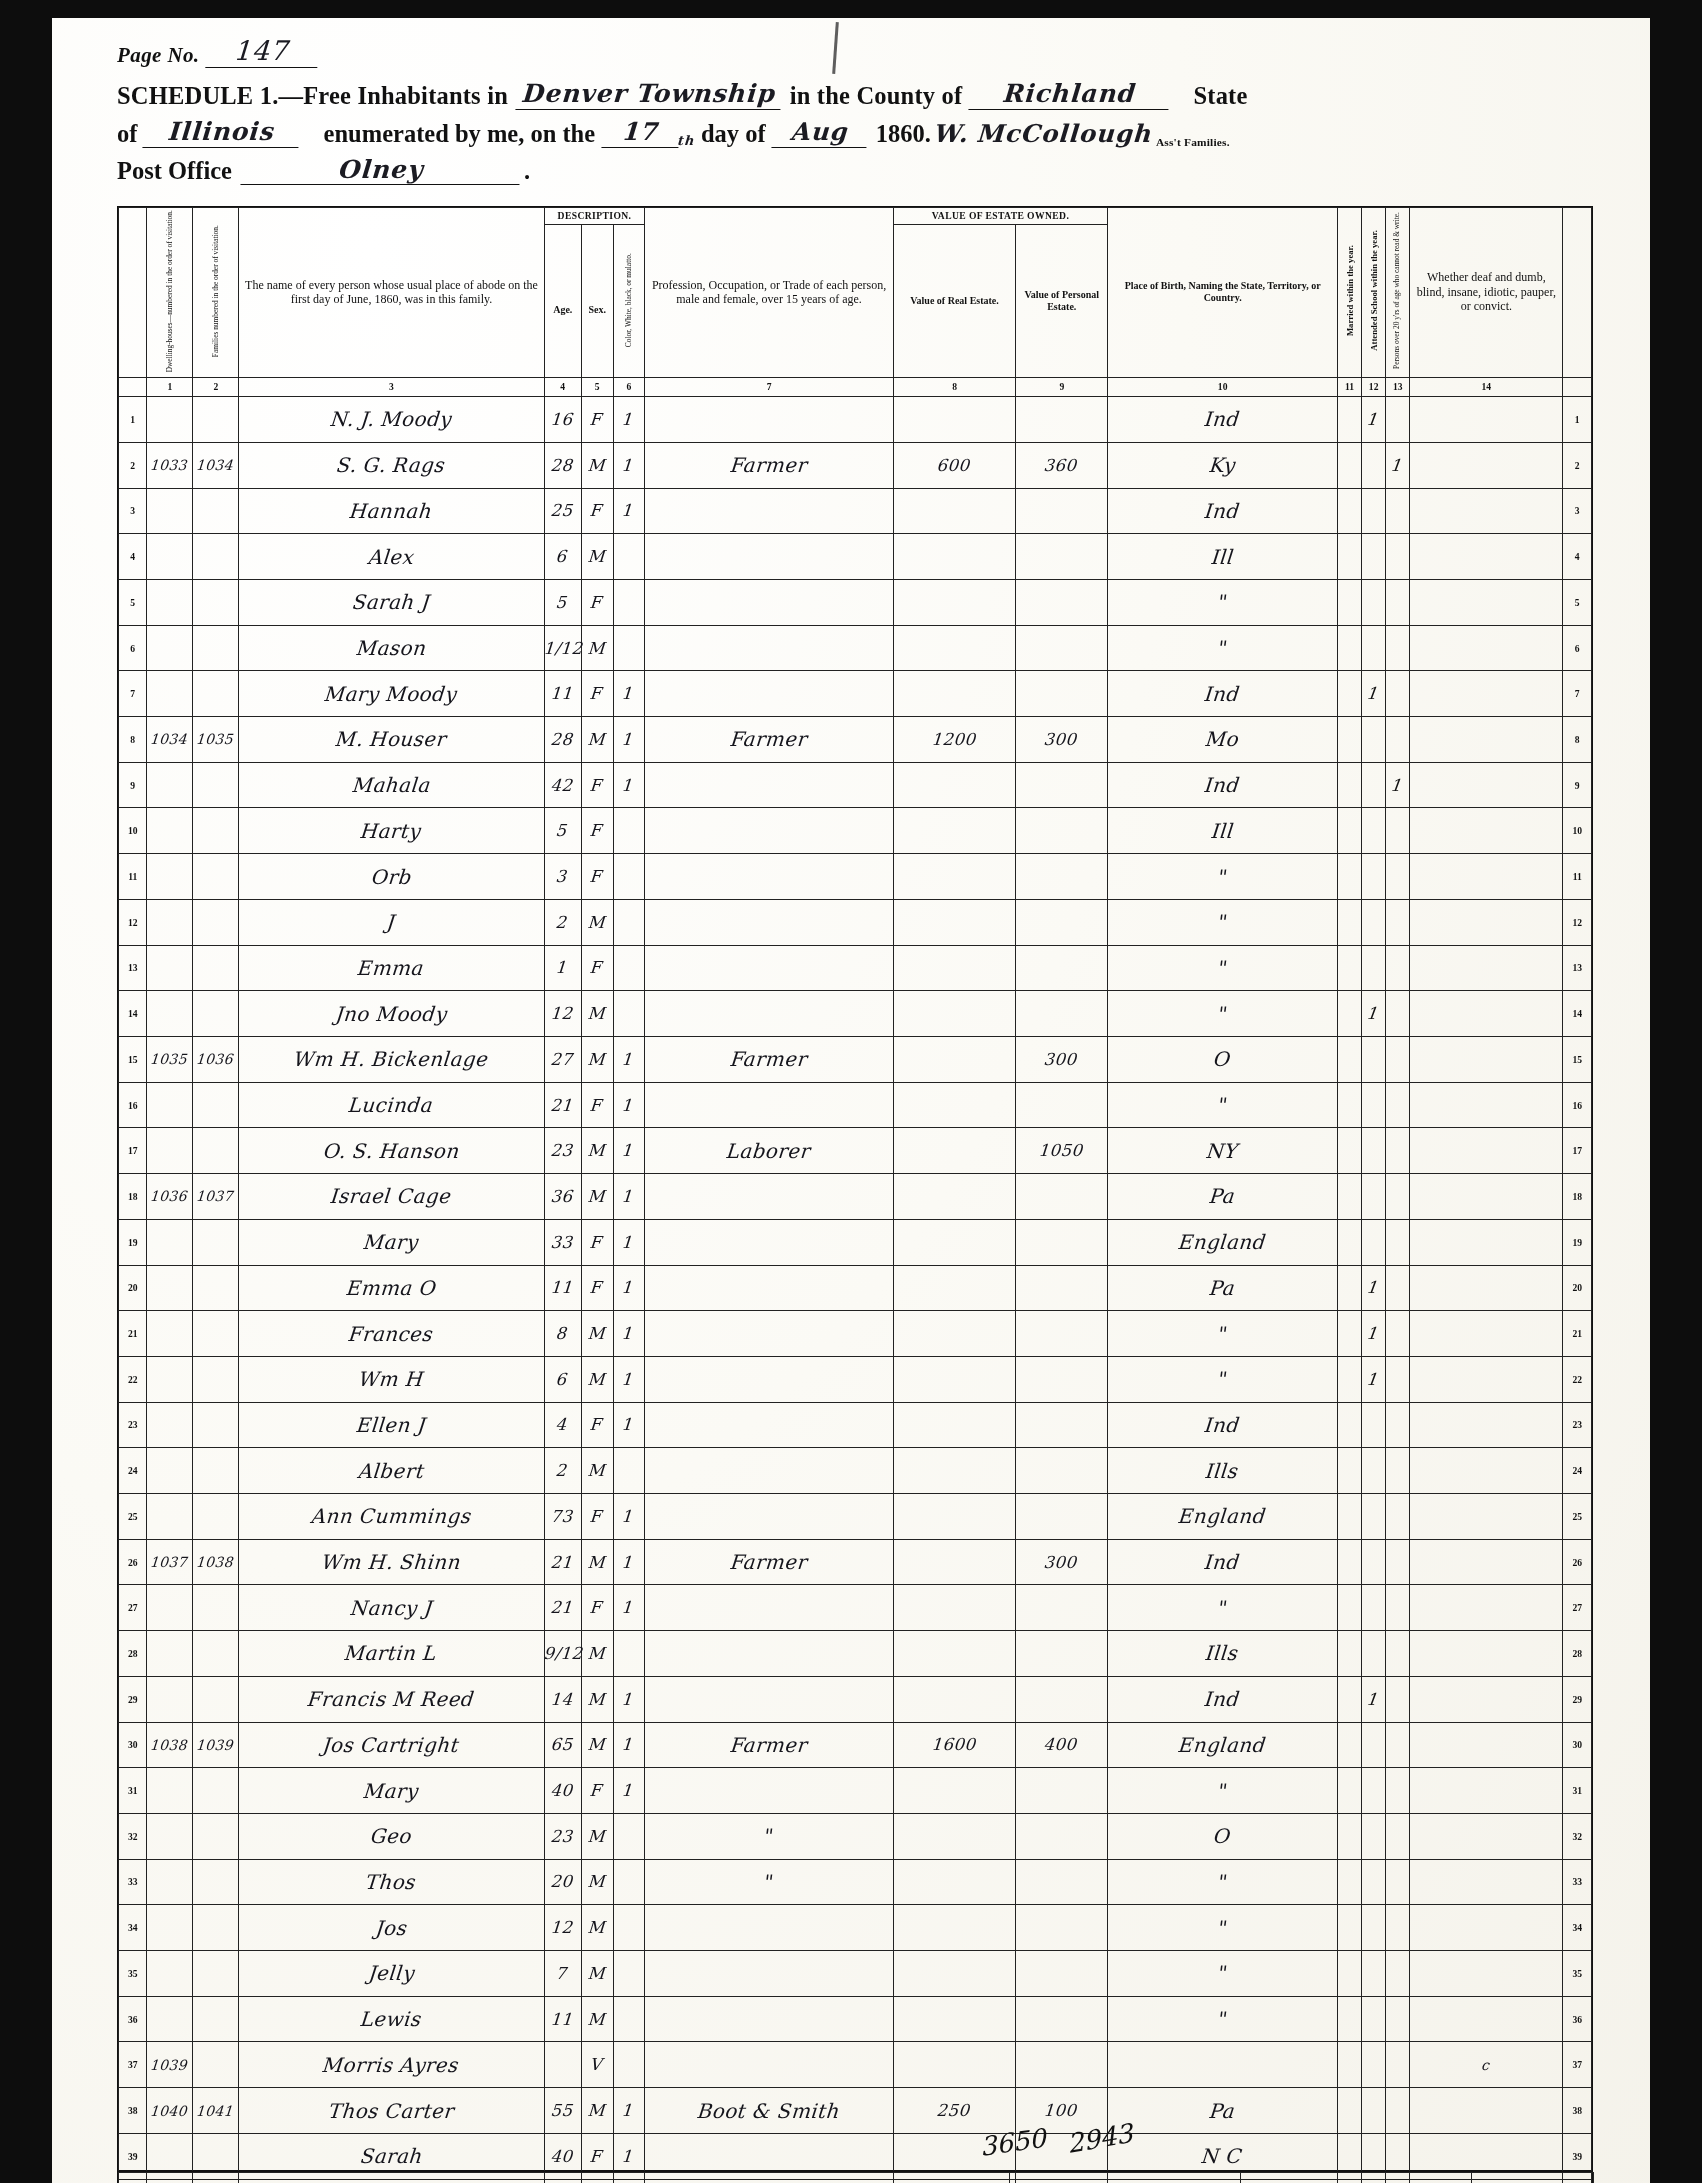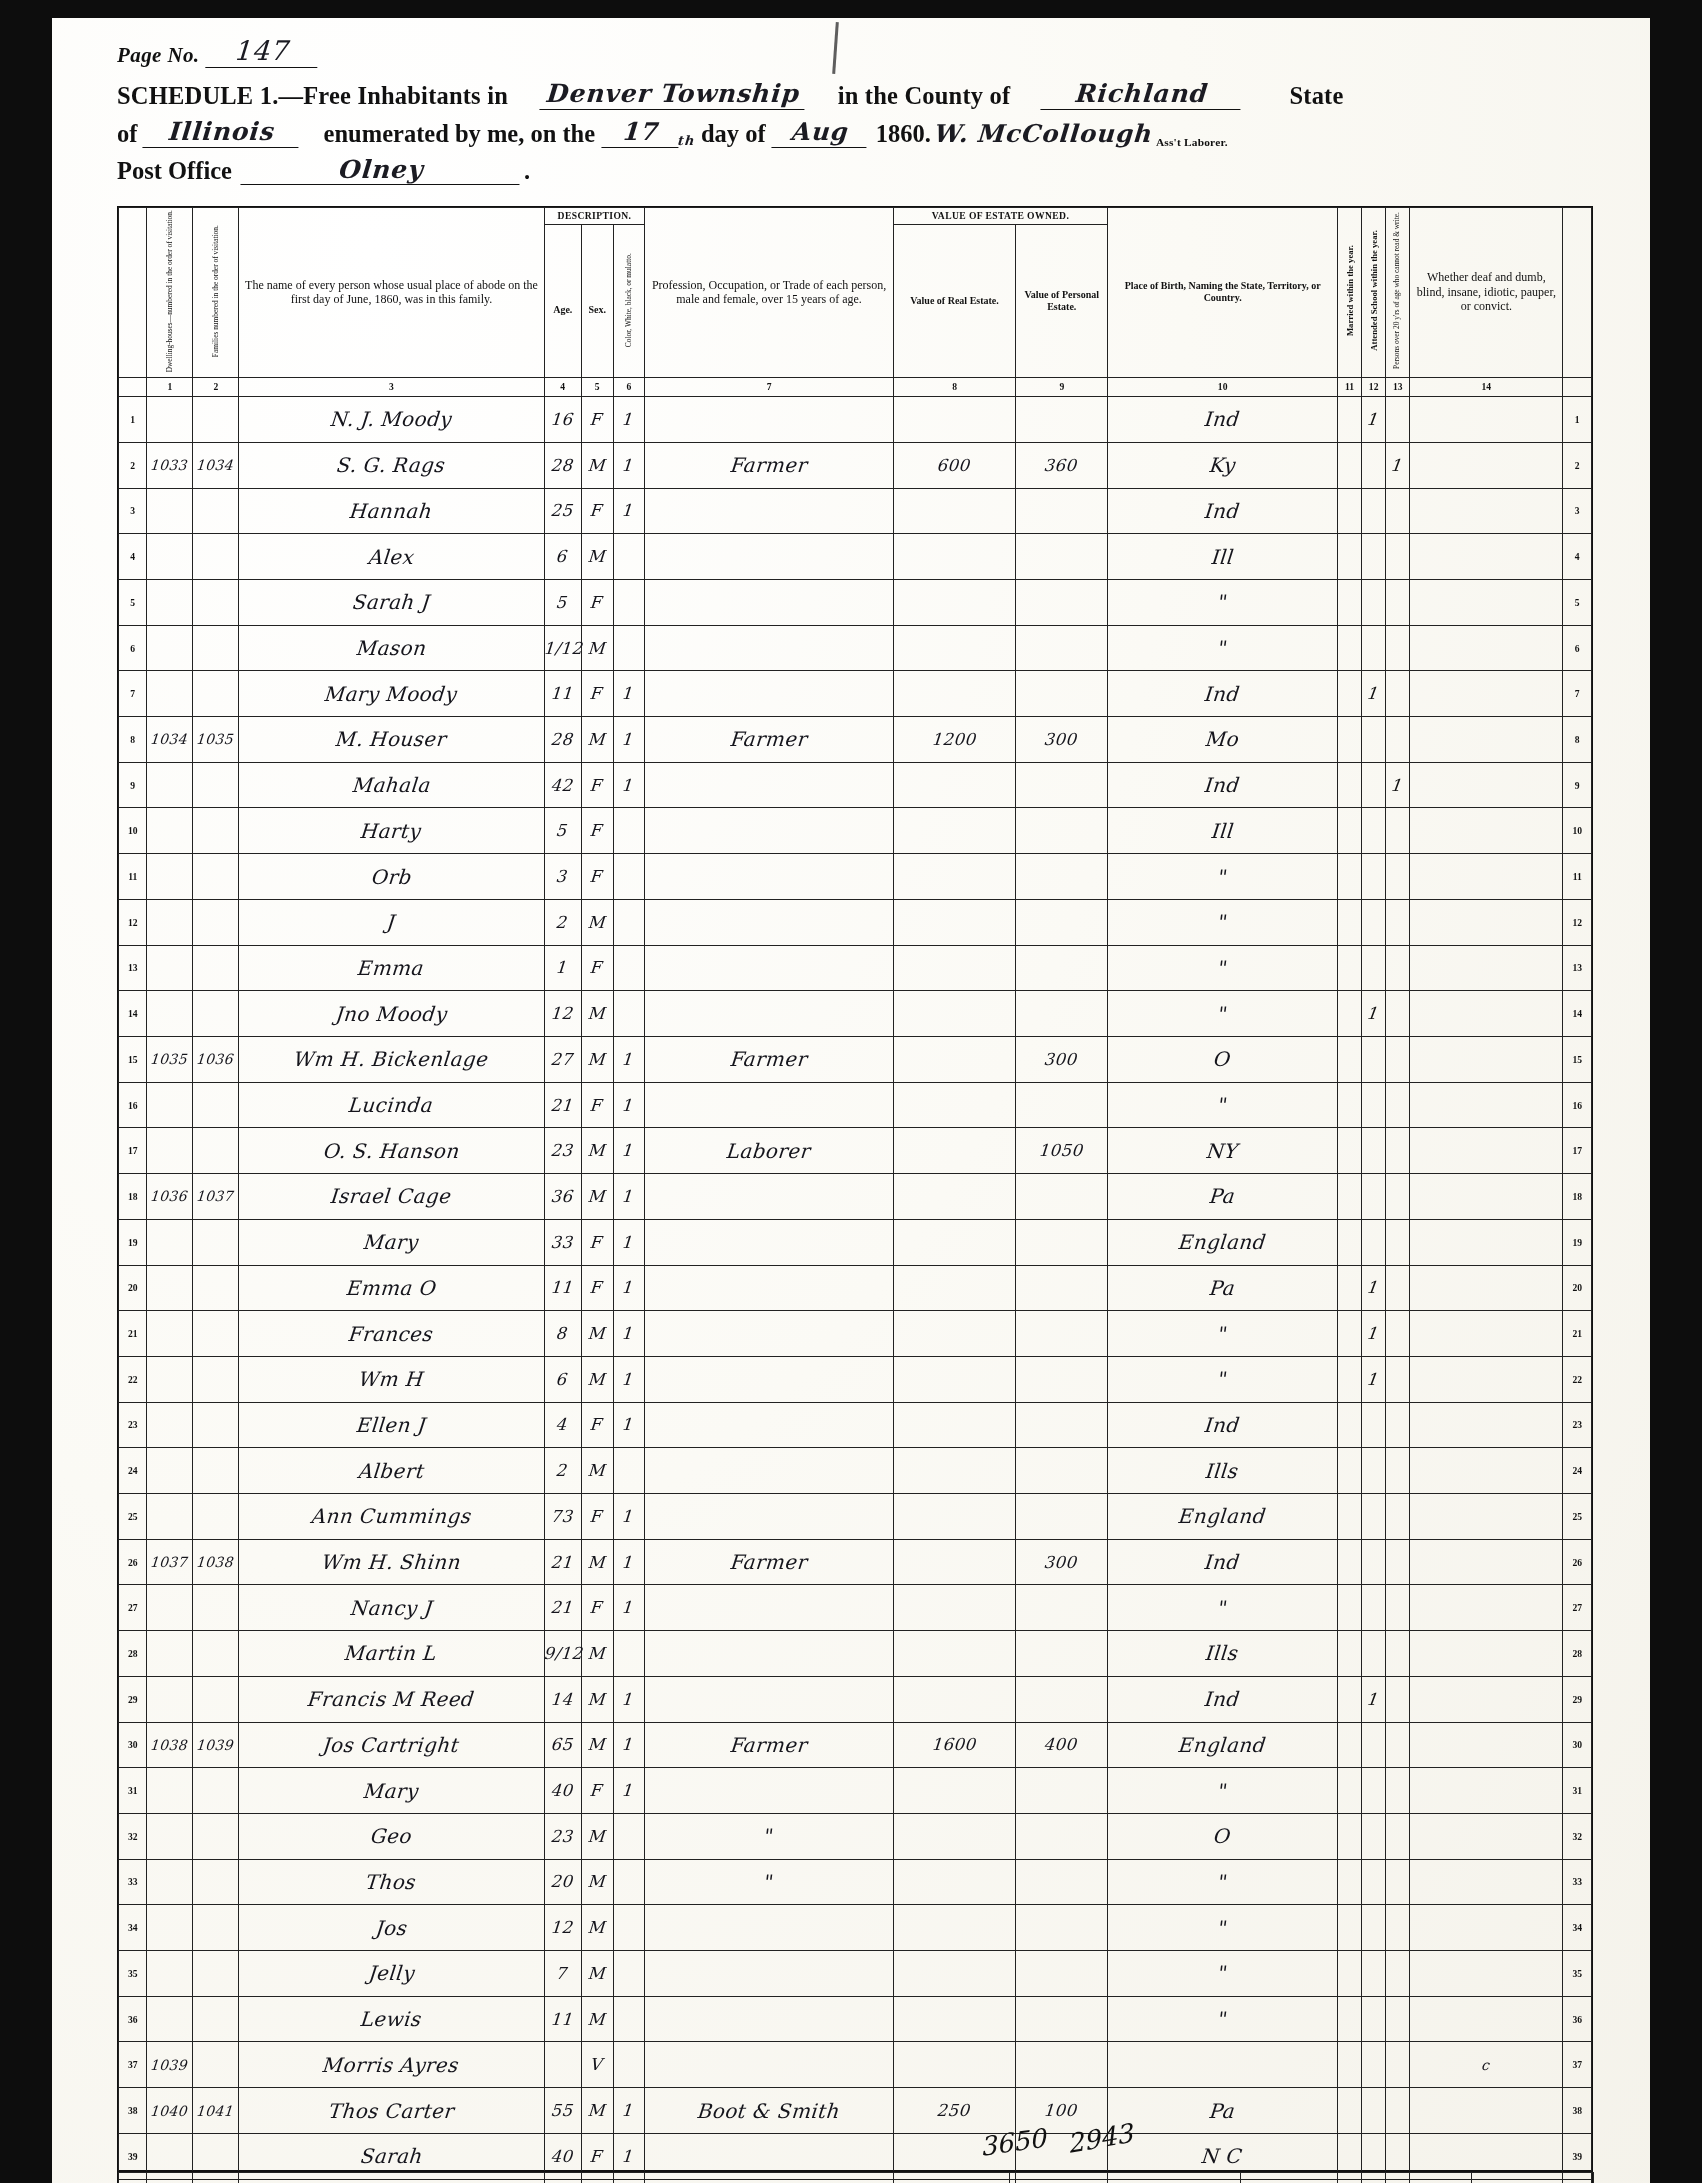--- a/index.html
+++ b/index.html
@@ -70,21 +70,20 @@
   .ul {
     border-bottom: 1.3px solid #111;
     display: inline-block;
     vertical-align: bottom;
   }
   .sched-line {
     font-size: 24.5px;
     font-weight: 700;
     letter-spacing: 0.2px;
     margin-top: 11.4px;
-    gap: 24px;
   }
   .l2 { font-size: 24.5px; font-weight: 700; margin-top: 7px; }
   .l3 { font-size: 24.5px; font-weight: 700; margin-top: 7px; }
   .tiny-b { font-size: 11.4px; font-weight: 700; letter-spacing: 0.2px; }
 
   
   .tbl-wrap {
     position: absolute;
     left: 65px;
     top: 188px;
@@ -267,21 +266,21 @@
       <div class="hdr-row l2">
         <span>of</span>
         <span class="hand hand-u" style="font-size:25px; margin-left:7px; min-width:144px; text-align:center;">Illinois</span>
         <span style="margin-left:23px;">enumerated by me, on the</span>
         <span class="hand hand-u" style="font-size:24.5px; margin-left:7.9px; min-width:65px; text-align:center;">17</span>
         <span class="hand" style="font-size:13px; margin-left:-2.6px;">th</span>
         <span style="margin-left:6.1px;">day of</span>
         <span class="hand hand-u" style="font-size:24.5px; margin-left:7px; min-width:83px; text-align:center;">Aug</span>
         <span style="margin-left:7.9px;">1860.</span>
         <span class="hand" style="font-size:24.5px; margin-left:4.4px;">W. McCollough</span>
-        <span class="tiny-b" style="margin-left:2.6px;">Ass't Laborer.</span>
+        <span class="tiny-b" style="margin-left:2.6px;">Ass't Families.</span>
       </div>
 
       <div class="hdr-row l3">
         <span>Post Office</span>
         <span class="hand ul" style="font-size:25px; margin-left:9.6px; min-width:279px; text-align:center;">Olney</span>
         <span style="margin-left:3.5px;">.</span>
       </div>
     </div>
 
     <div class="tbl-wrap">

